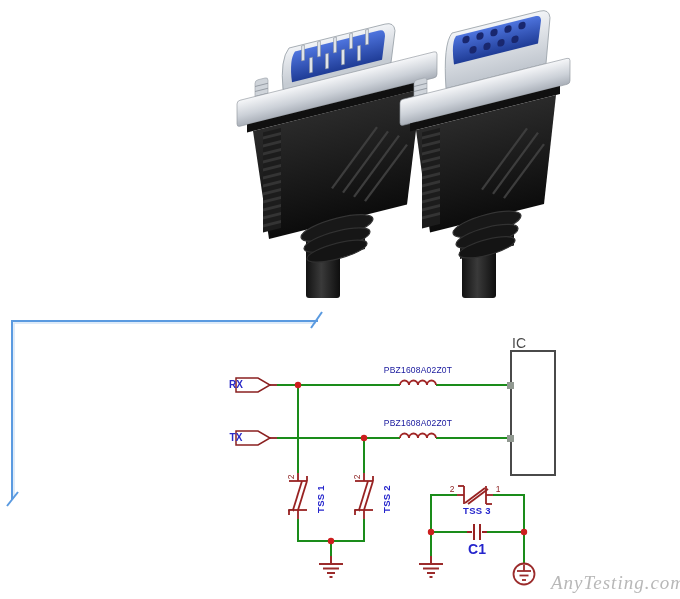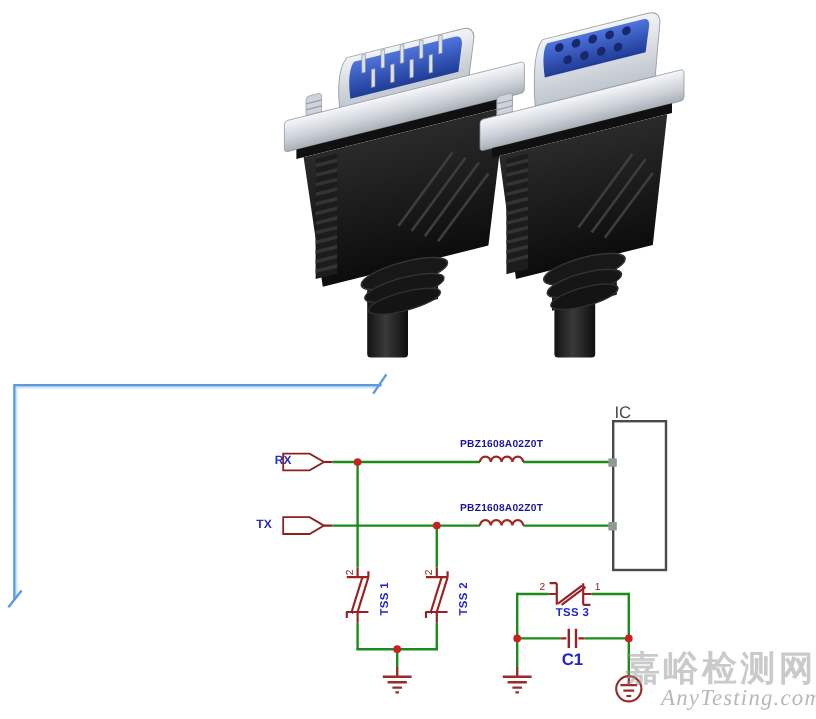--- a/index.html
+++ b/index.html
@@ -4,21 +4,21 @@
 <style>
   html,body{margin:0;padding:0;background:#ffffff;}
   .canvas{
     position:relative;width:680px;height:599px;background:#ffffff;overflow:hidden;
     font-family:"Liberation Sans",sans-serif;
   }
   .canvas svg{position:absolute;left:0;top:0;}
   .lbl{position:absolute;white-space:nowrap;transform:translate(-50%,-50%);line-height:1;}
   .lbl.rot{transform:translate(-50%,-50%) rotate(-90deg);}
   .lbl-port{font-size:10px;font-weight:bold;color:#2a2ac8;}
-  .lbl-bead{font-size:8.5px;font-weight:bold;color:#16169c;letter-spacing:0.2px;}
+  .lbl-bead{font-size:8.5px;font-weight:normal;color:#16169c;letter-spacing:0.2px;}
   .lbl-ic{font-size:14px;color:#4a4a4a;}
   .lbl-tss{font-size:9.5px;font-weight:bold;color:#2424cc;letter-spacing:0.3px;}
   .lbl-pin{font-size:8.5px;color:#8b2020;}
   .lbl-c1{font-size:14px;font-weight:bold;color:#2424cc;}
   .wm-cn{
     font-size:29px;font-weight:bold;color:rgba(150,150,150,0.5);
     letter-spacing:3px;font-family:"DejaVu Sans","Liberation Sans",sans-serif;
   }
   .wm-en{
     font-size:19px;font-style:italic;color:rgba(160,160,160,0.75);
@@ -291,36 +291,35 @@
         <circle cx="298" cy="385" r="3.2"></circle>
         <circle cx="364" cy="438" r="3.2"></circle>
         <circle cx="331" cy="541" r="3.2"></circle>
         <circle cx="431" cy="532" r="3.2"></circle>
         <circle cx="524" cy="532" r="3.2"></circle>
       </g>
     </g>
   </svg>
 
   <span class="lbl lbl-port" style="left:226px;top:385px;padding-left:20px;">RX</span>
-  <span class="lbl lbl-port" style="left:220px;top:438px;">TX</span>
+  <span class="lbl lbl-port" style="left:236px;top:438px;">TX</span>
 
   <span class="lbl lbl-bead" style="left:418px;top:370px;">PBZ1608A02Z0T</span>
   <span class="lbl lbl-bead" style="left:418px;top:423px;">PBZ1608A02Z0T</span>
 
   <span class="lbl lbl-ic" style="left:519px;top:343px;">IC</span>
 
   <span class="lbl rot lbl-pin" style="left:291px;top:477px;">2</span>
   <span class="lbl rot lbl-pin" style="left:291px;top:510px;">1</span>
   <span class="lbl rot lbl-tss" style="left:321px;top:499px;">TSS 1</span>
 
   <span class="lbl rot lbl-pin" style="left:357px;top:477px;">2</span>
   <span class="lbl rot lbl-pin" style="left:357px;top:510px;">1</span>
   <span class="lbl rot lbl-tss" style="left:387px;top:499px;">TSS 2</span>
 
   <span class="lbl lbl-pin" style="left:452px;top:489px;">2</span>
   <span class="lbl lbl-pin" style="left:498px;top:489px;">1</span>
   <span class="lbl lbl-tss" style="left:477px;top:511px;">TSS 3</span>
 
   <span class="lbl lbl-c1" style="left:477px;top:549px;">C1</span>
 
-  <span class="lbl wm-cn" style="left:601px;top:557px;">嘉峪检测网</span>
   <span class="lbl wm-en" style="left:618px;top:582px;">AnyTesting.com</span>
 </div>
 
 </body></html>

